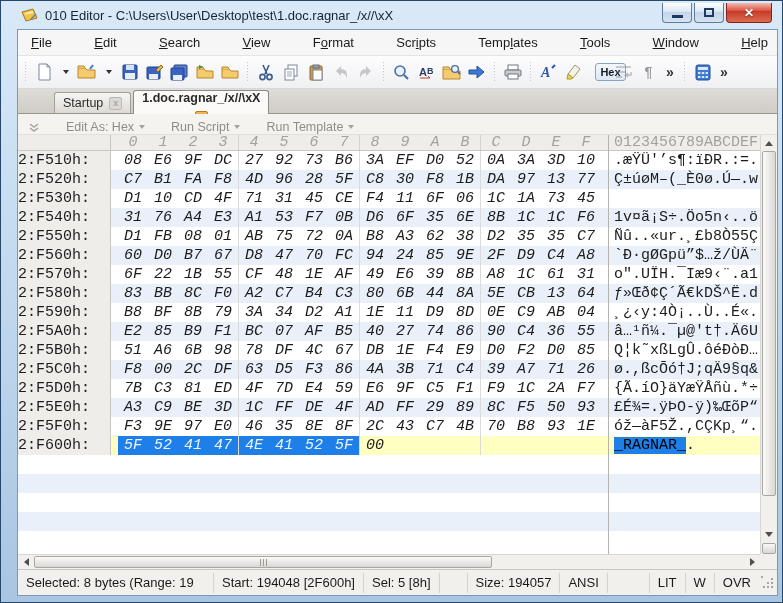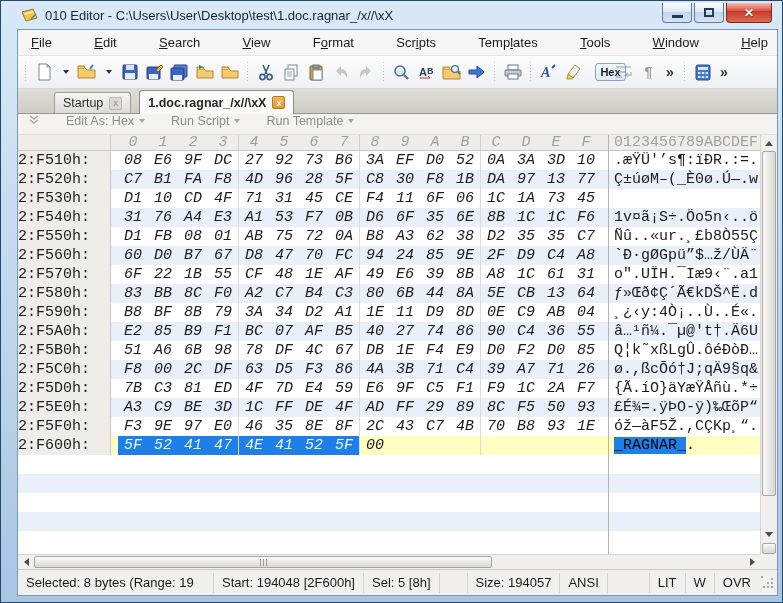--- a/index.html
+++ b/index.html
@@ -43,30 +43,30 @@
     border-top:4px solid #333; margin-left:1px; }
   .hexbtn { border:1px solid #8AA4C6; background:linear-gradient(#F2F7FC,#DCE9F6); border-radius:3px;
     font-size:11px; font-weight:bold; color:#1A1A1A; padding:2px 4px;margin-left:24px; }
   .ttext { font-size:14px; font-weight:bold; color:#333; }
   .pilcrow { font-size:14px; font-weight:bold; color:#9B9B9B; }
 
   
   .tabbar { height:25px; background:linear-gradient(#E0DDD8,#CFCCC6); border-bottom:1px solid #98958F;
     display:flex; align-items:flex-end; padding-left:36px; }
   .tab { height:21px; display:flex; align-items:center; gap:6px; padding:0 8px; font-size:12.5px;
-    border:1px solid #A39F99; border-bottom:none; border-radius:3px 3px 0 0; margin-right:8px;
+    border:1px solid #A39F99; border-bottom:none; border-radius:3px 3px 0 0; margin-right:2px;
     background:linear-gradient(#F7F6F3,#DEDBD5); color:#2A2A2A; }
-  .tab.active { background:#FBFAF8; font-weight:bold; height:24px; margin-bottom:-1px; border-color:#8F8C86; }
+  .tab.active { background:#FBFAF8; font-weight:bold; height:24px; margin-bottom:-1px; border-color:#8F8C86;flex-direction:column; }
   .tclose { width:13px; height:13px; border-radius:2px; font-size:9px; font-weight:bold;
     display:flex; align-items:center; justify-content:center; }
   .tclose.gray { background:#DCD9D4; color:#A8A5A0; border:1px solid #BBB8B2; }
   .tclose.orange { background:linear-gradient(#F2B75C,#E09A2E); color:#FFF; border:1px solid #B67B1F; }
 
   
-  .editbar { height:21px; background:#F4F3F0; display:flex; align-items:flex-start; font-size:12.5px;
+  .editbar { height:21px; background:#F4F3F0; display:flex; align-items:flex-end; font-size:12.5px;
     color:#8F8D8A; gap:26px; padding-left:10px; border-bottom:1px solid #E2E0DC; }
   .ebitem { display:flex; align-items:center; gap:5px; }
   .ecaret { width:0; height:0; border-left:3px solid transparent; border-right:3px solid transparent;
     border-top:4px solid #A5A3A0; }
 
   
   .editor { flex:1; display:grid; grid-template-columns:1fr 17px; grid-template-rows:1fr 15px;
     background:#FFF; overflow:hidden; }
   .emain { grid-area:1/1; overflow:hidden; position:relative; display:flex; flex-direction:column; }
   .mono { font-family:"Liberation Mono","DejaVu Sans Mono",monospace; }

